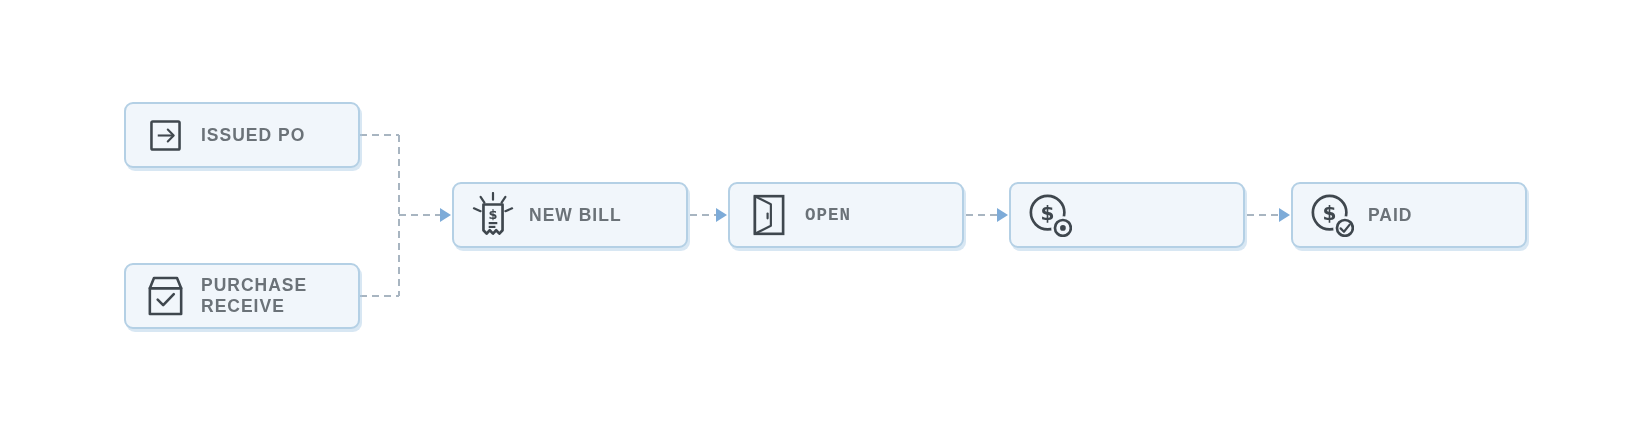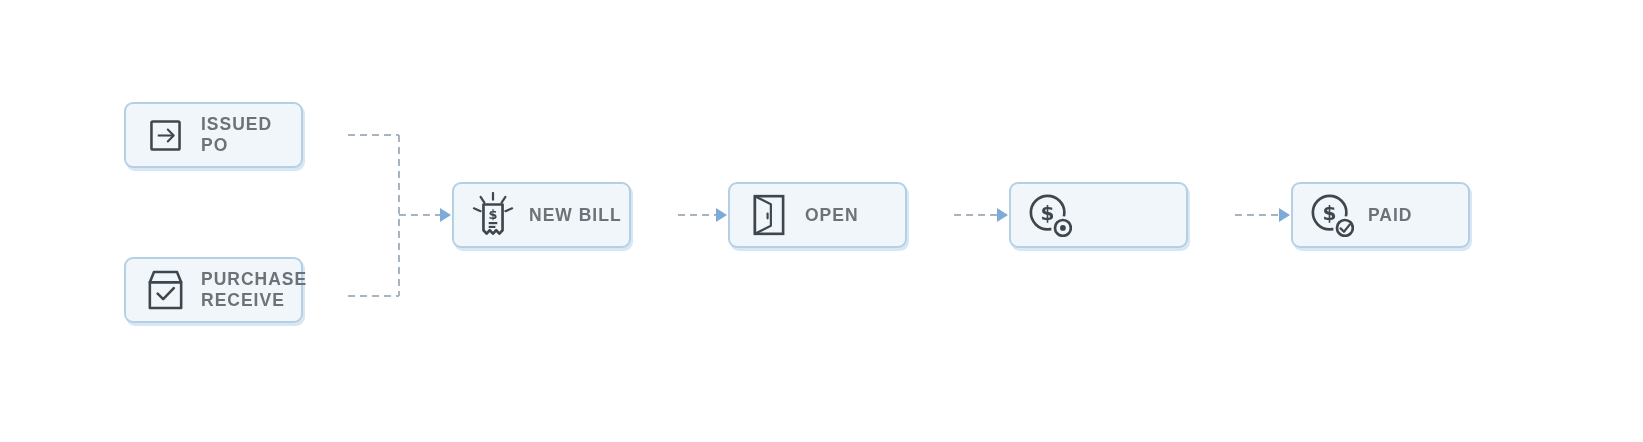--- a/index.html
+++ b/index.html
@@ -7,21 +7,21 @@
     position: relative;
     width: 1643px;
     height: 442px;
     background: #ffffff;
     overflow: hidden;
     font-family: "Liberation Sans", sans-serif;
   }
   .node {
     position: absolute;
     box-sizing: border-box;
-    width: 179px;
+    width: 236px;
     height: 66px;
     background: #f1f6fb;
     border: 2px solid #b4d0e5;
     border-radius: 9px;
     box-shadow: 2px 3px 0 rgba(168, 201, 229, 0.45);
     display: flex;
     align-items: center;
     padding-left: 15px;
     gap: 12px;
   }
@@ -35,23 +35,23 @@
   .node-label {
     color: #6b7278;
     font-size: 17.5px;
     font-weight: 700;
     letter-spacing: 1px;
     line-height: 21px;
     max-width: 132px;
     text-transform: uppercase;
   }
   #node-issued-po        { left: 124px;  top: 102px; }
-  #node-purchase-receive { left: 124px;  top: 257px; }
+  #node-purchase-receive { left: 124px;  top: 263px; }
   #node-new-bill         { left: 452px;  top: 182px; }
-  #node-open             { left: 728px;  top: 182px; }
+  #node-open             { left: 728px;  top: 182px; font-family: Liberation Mono, monospace; }
   #node-record-payment   { left: 1009px; top: 182px; }
   #node-paid             { left: 1291px; top: 182px; }
   .connectors {
     position: absolute;
     left: 0; top: 0;
     pointer-events: none;
   }
   .dash {
     stroke: #a8b5c1;
     stroke-width: 2;

